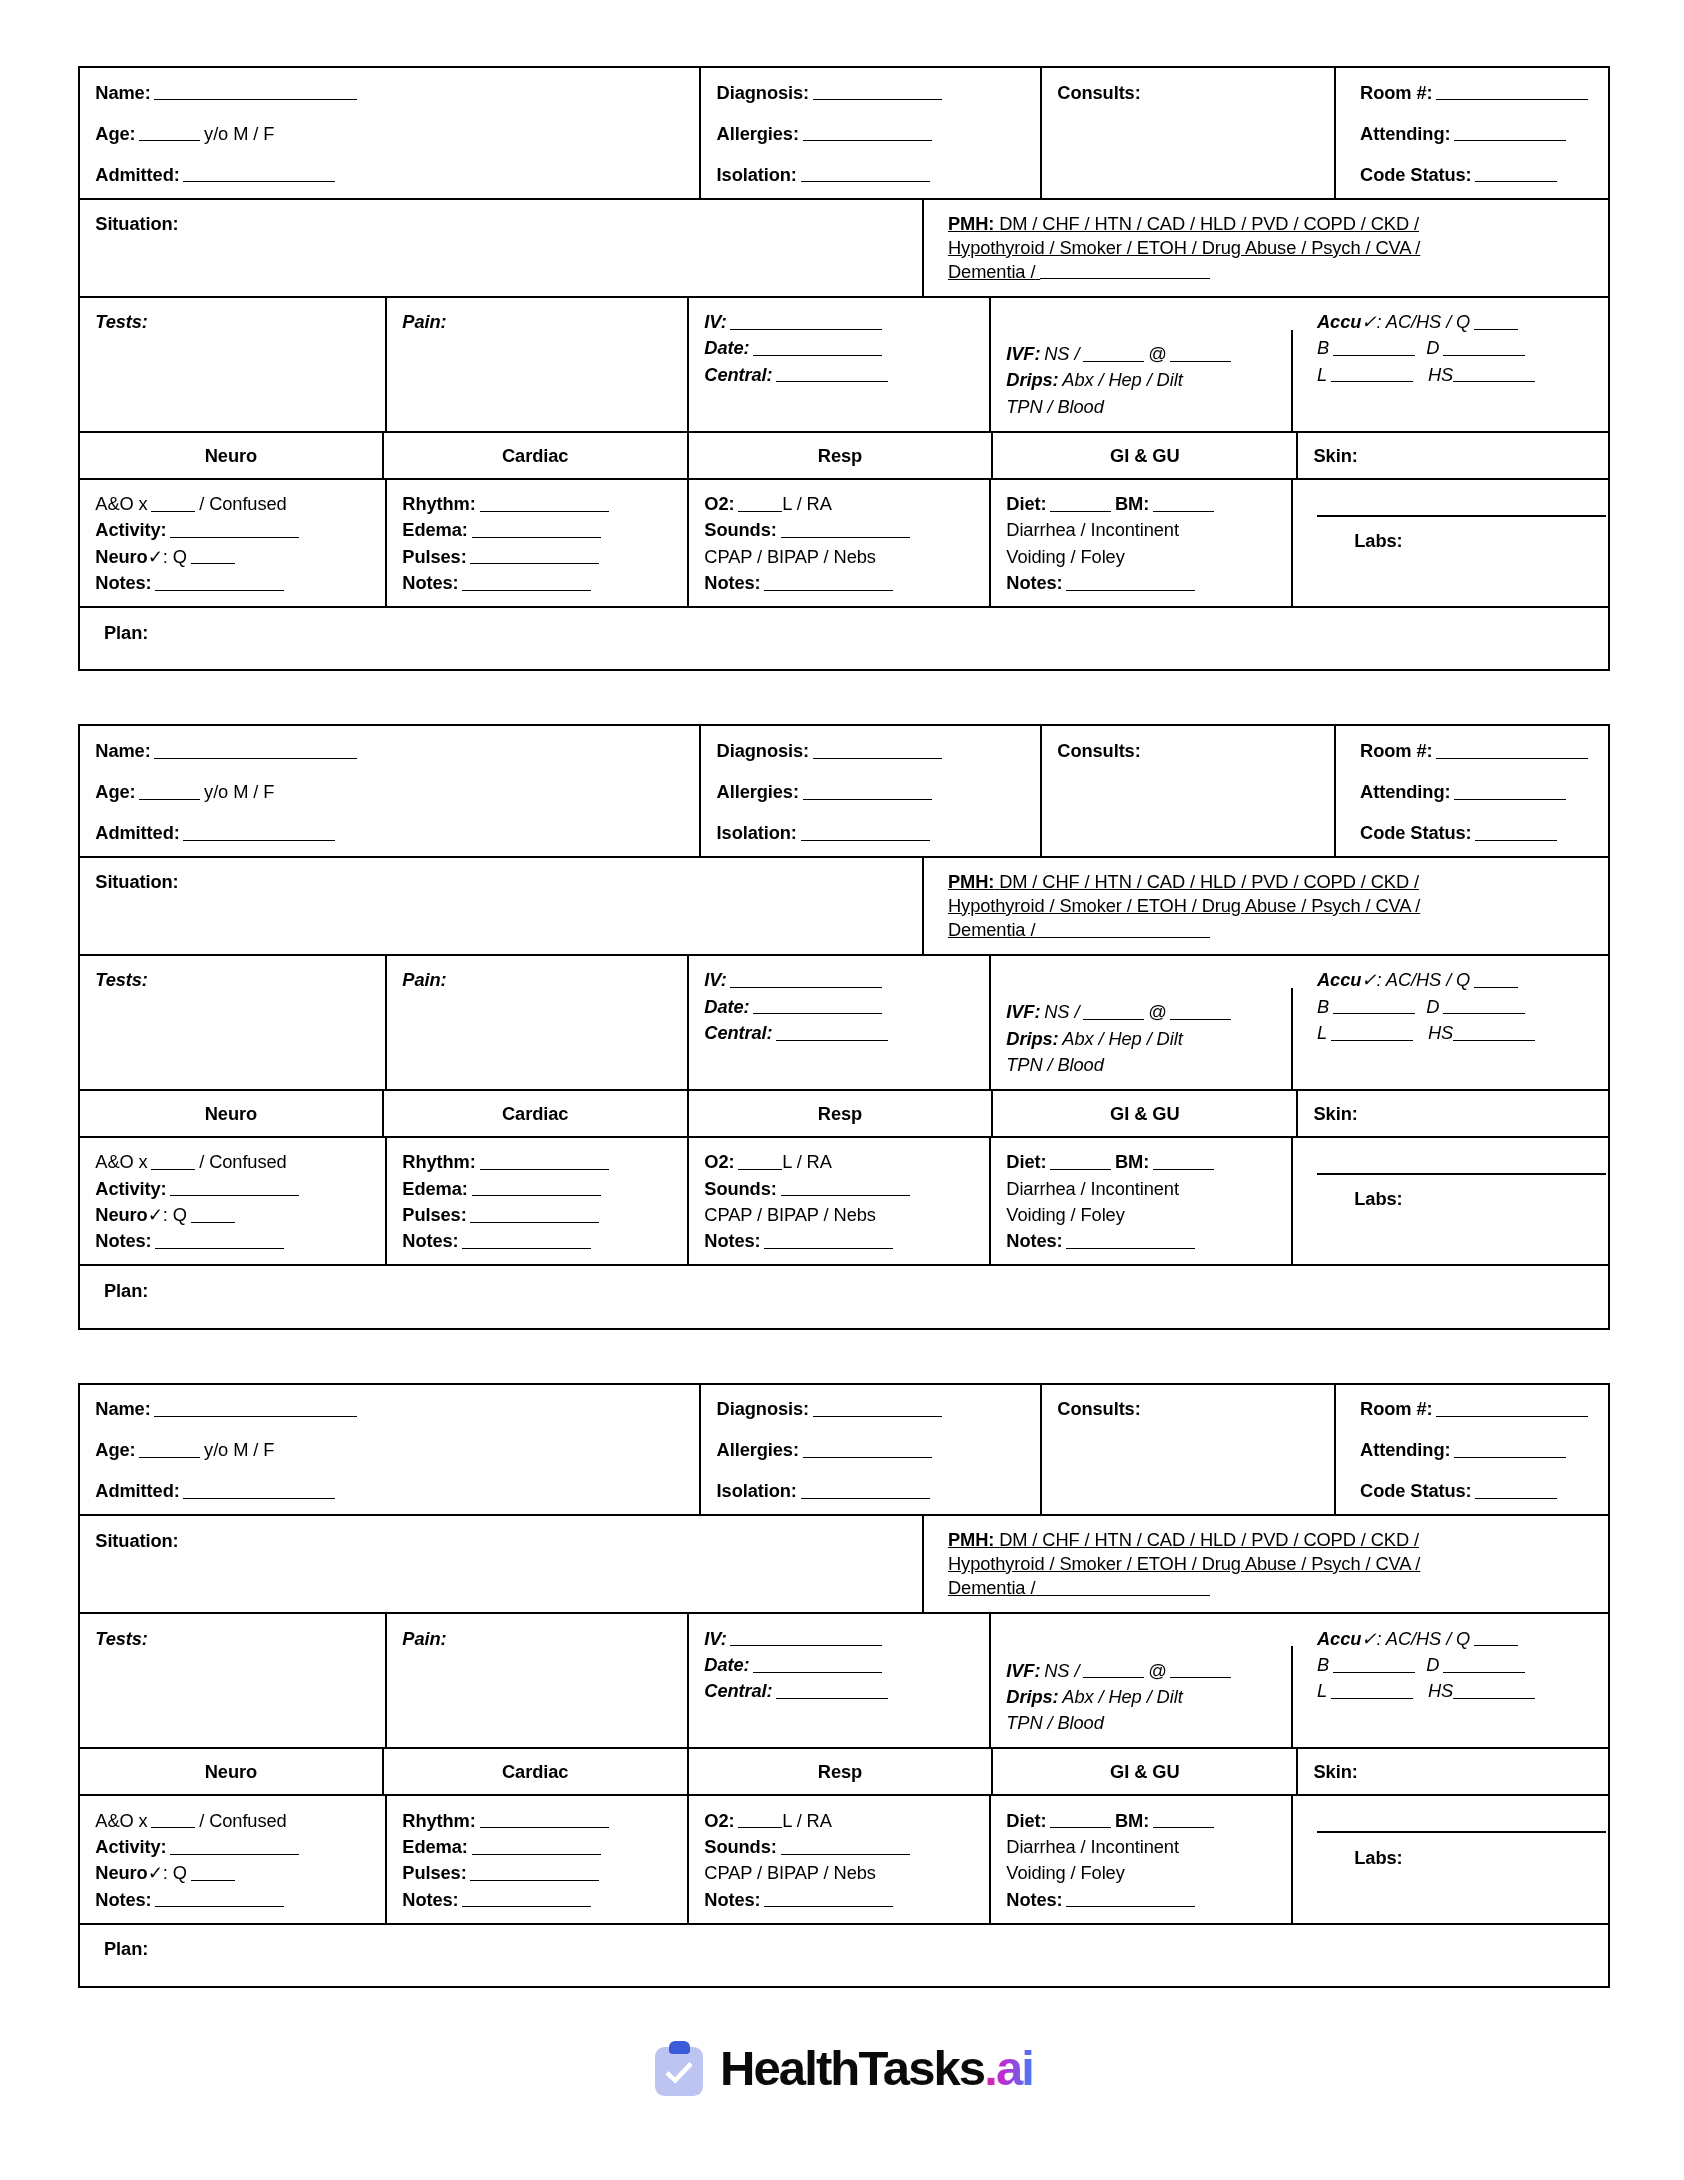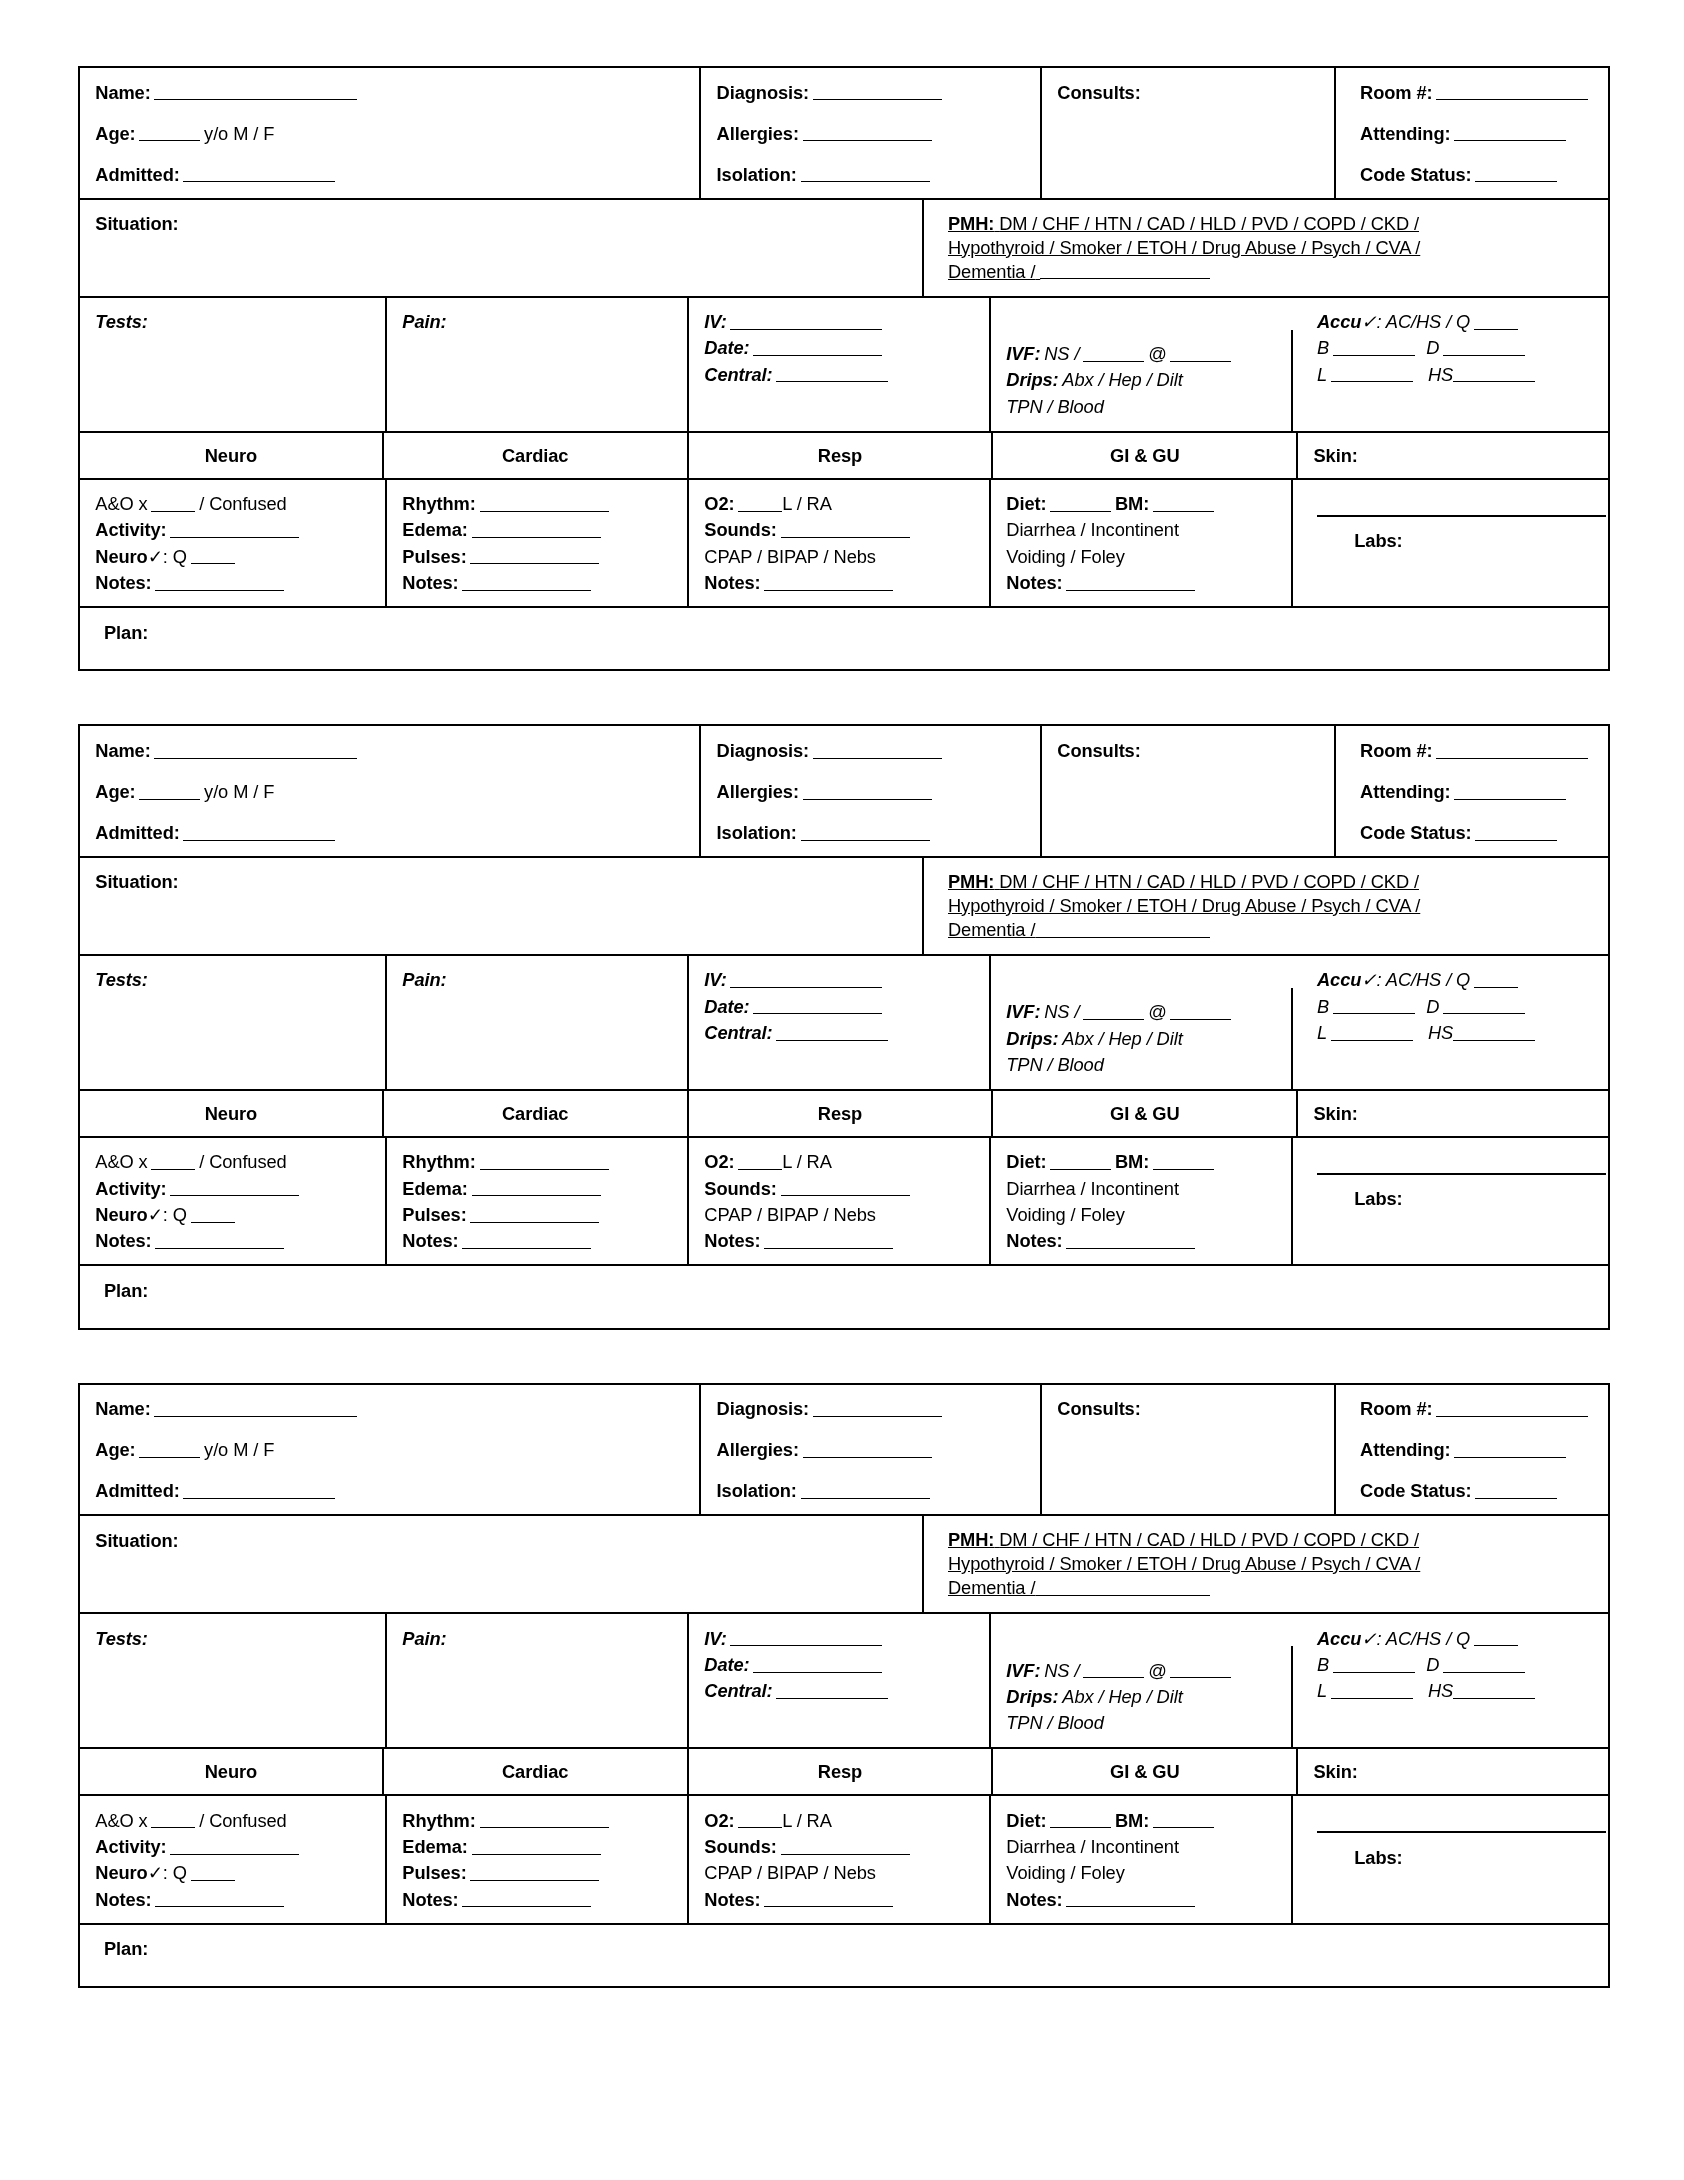--- a/index.html
+++ b/index.html
@@ -889,14 +889,24 @@
 
     <div class="row last">
       <div class="cell nr planrow" style="width:1526px">
         <span class="lbl">Plan:</span>
       </div>
     </div>
 
   </div>
     </div>
 
+  <div class="footer">
+    <div class="clipboard">
+      <div class="cb-body"></div>
+      <div class="cb-clip"></div>
+      <div class="cb-check"></div>
+    </div>
+    <div class="logo-text">
+      <span>HealthTasks</span><span class="logo-ai">.ai</span>
+    </div>
+  </div>
 </div>
 
 
 </body></html>

